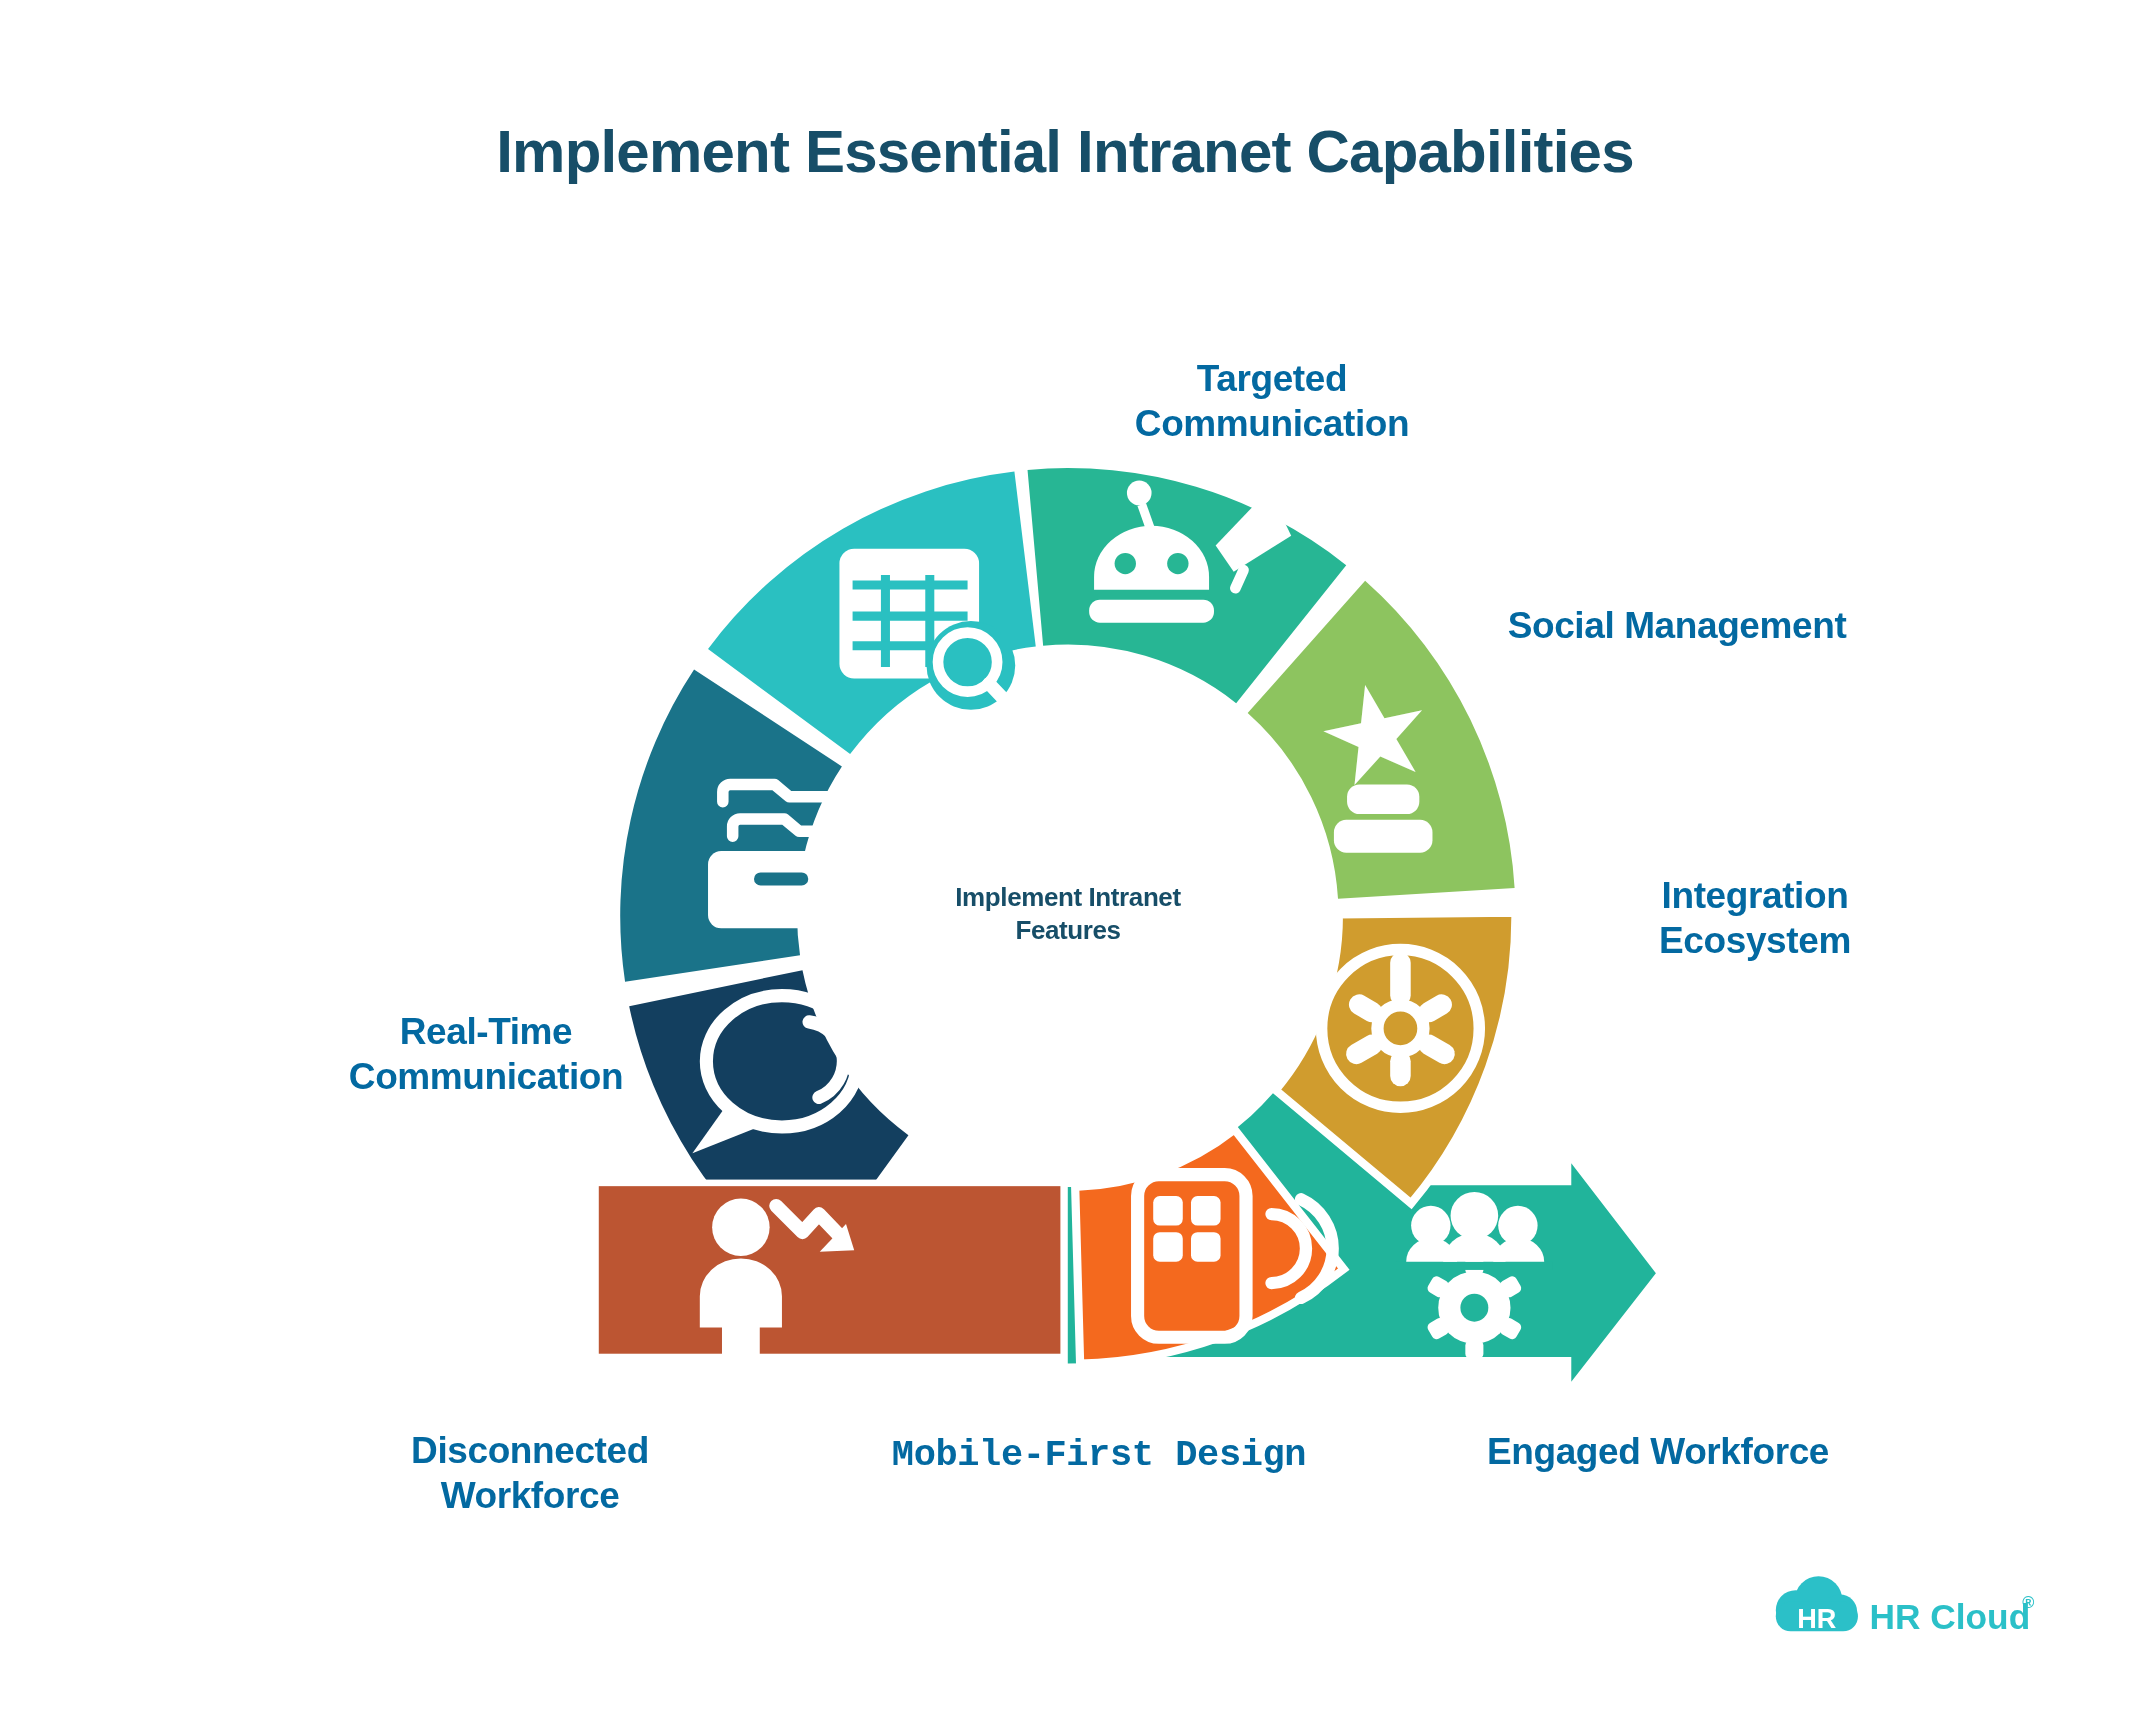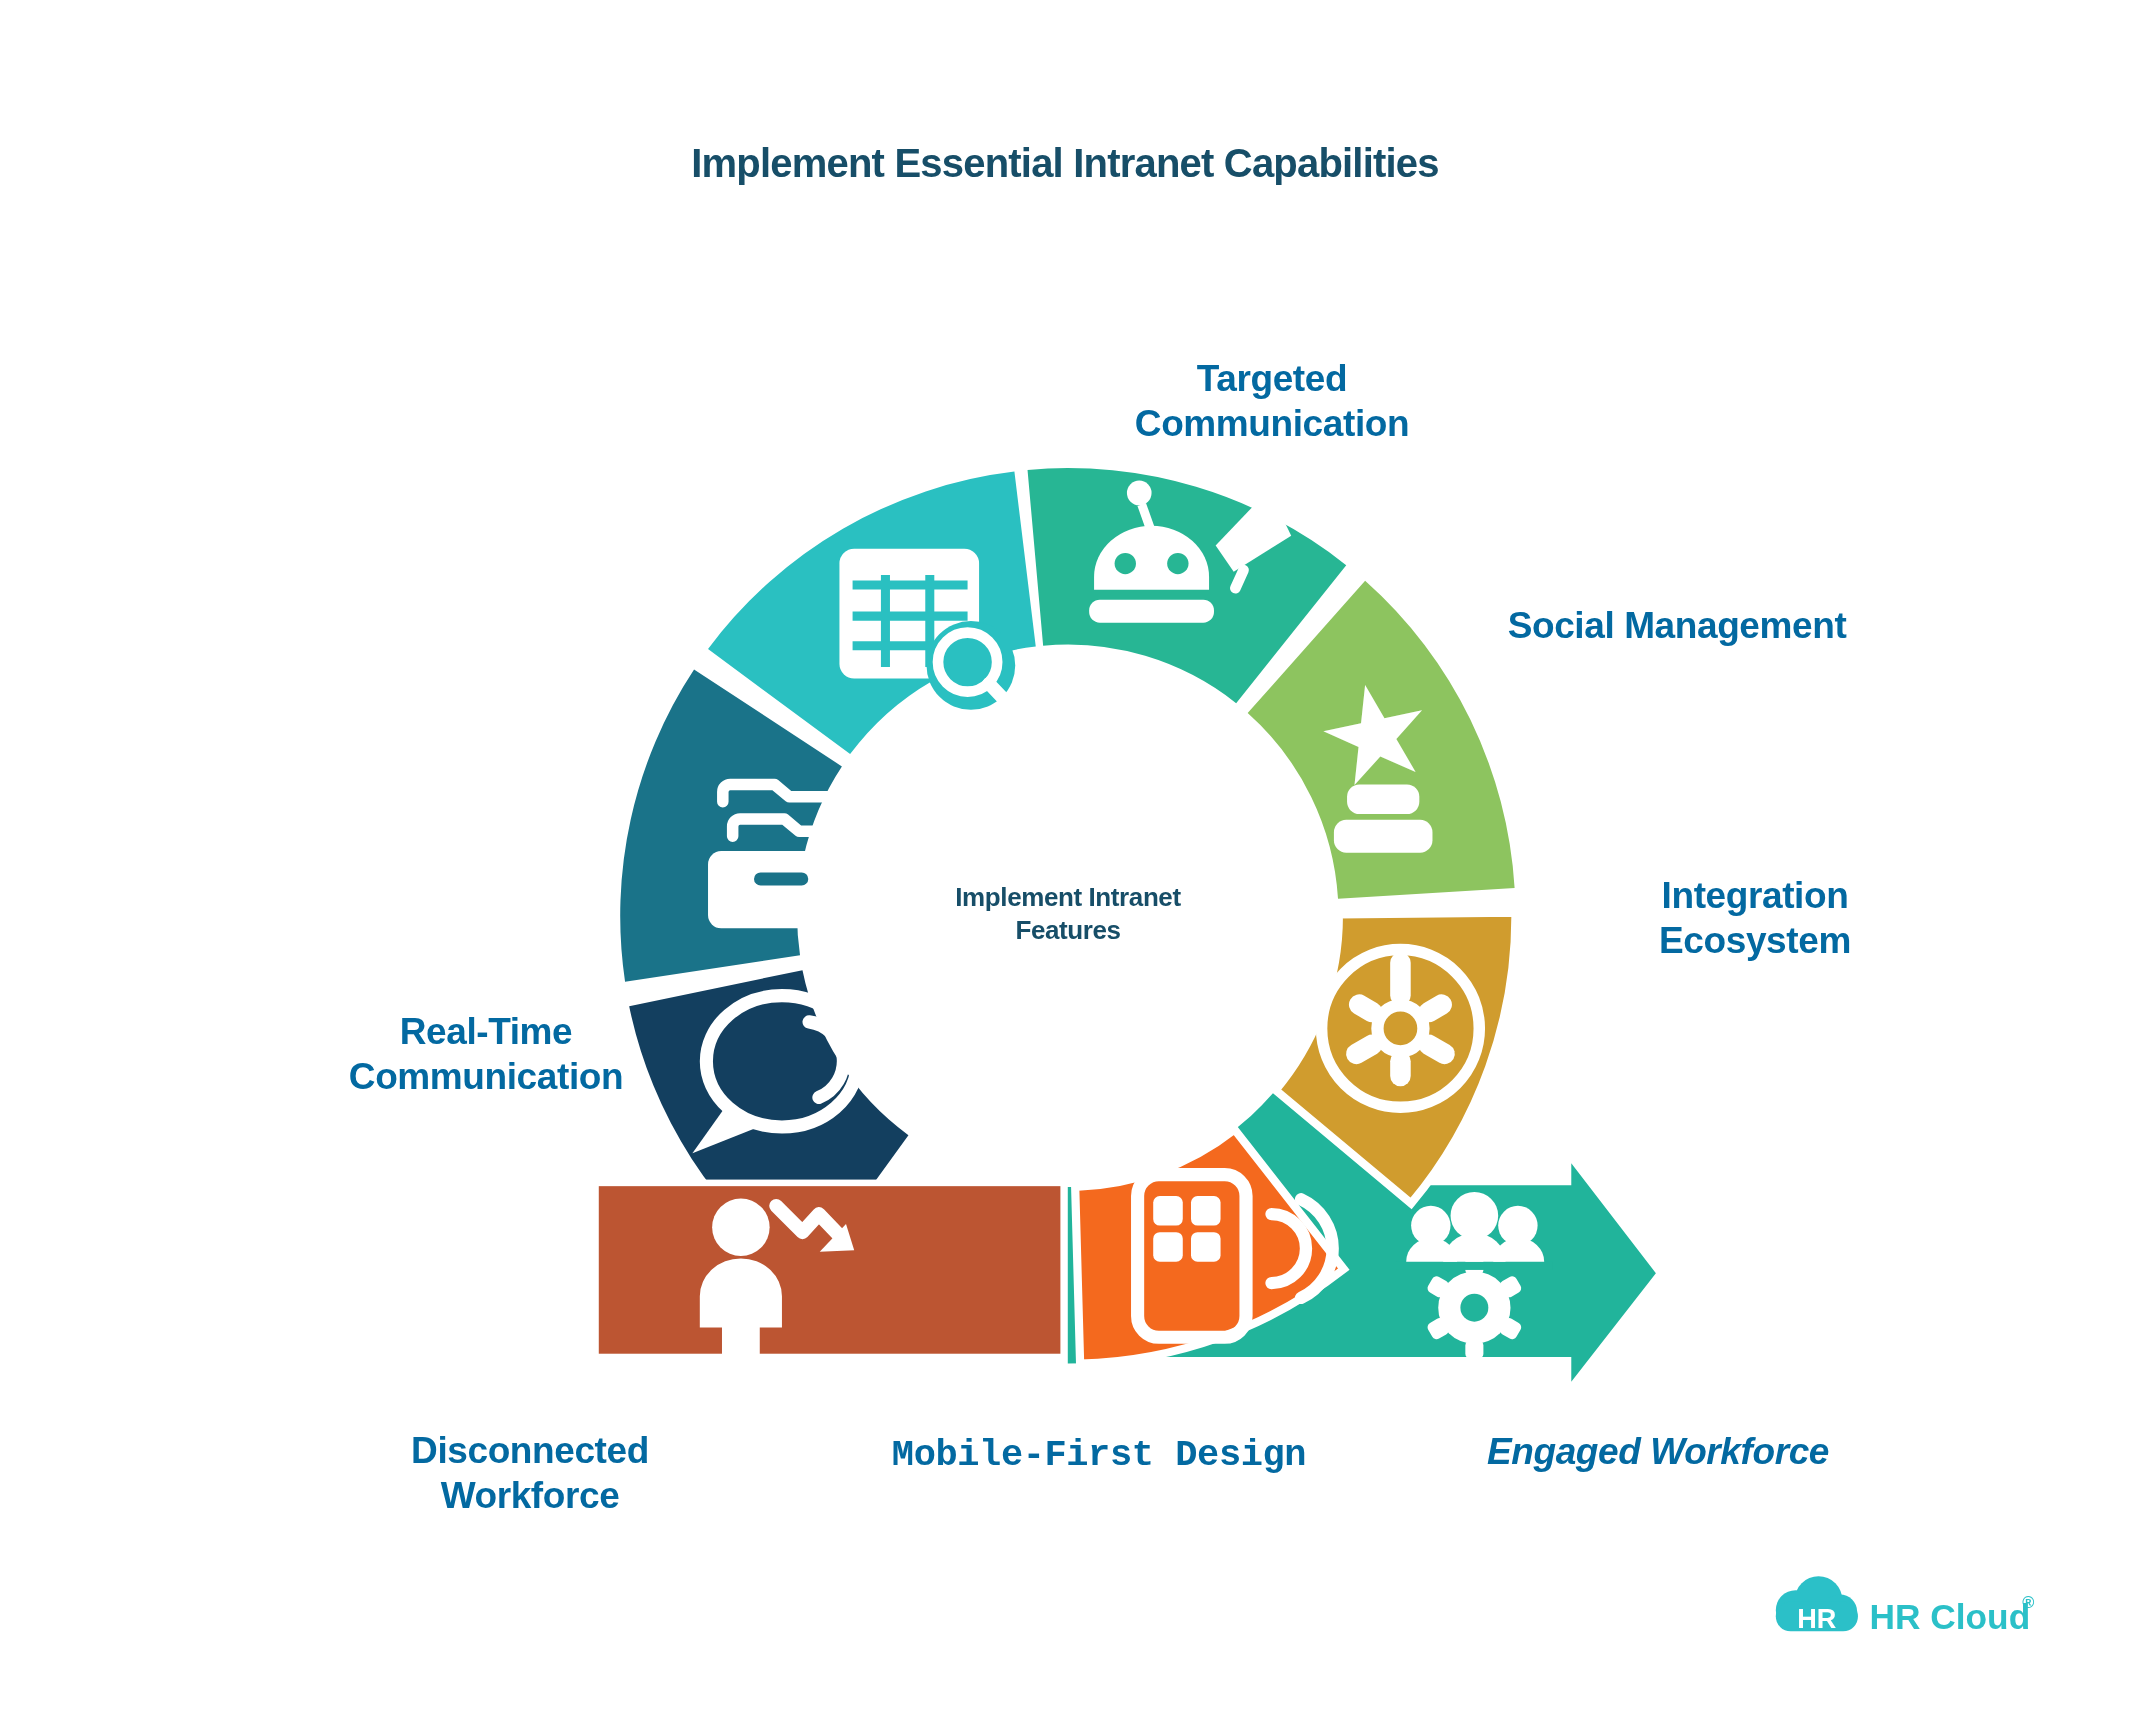--- a/index.html
+++ b/index.html
@@ -6,23 +6,22 @@
   body{font-family:"Liberation Sans", sans-serif;}
   .canvas{position:relative;width:2129px;height:1730px;background:#ffffff;overflow:hidden;}
   .layer{position:absolute;left:0;top:0;width:2129px;height:1730px;}
   .label{
     position:absolute;transform:translate(-50%,-50%);
     color:#0369a1;font-weight:bold;font-size:37px;line-height:1.22;
     text-align:center;white-space:pre-line;letter-spacing:-0.4px;
   }
   .title{
     position:absolute;transform:translate(-50%,-50%);
-    color:#174e68;font-weight:bold;font-size:40px;letter-spacing:-0.8px;
+    color:#174e68;font-weight:bold;font-size:60px;letter-spacing:-0.8px;
     white-space:nowrap;
-    margin-top:12px;
   }
   .center-label{
     position:absolute;transform:translate(-50%,-50%);
     color:#174e68;font-weight:bold;font-size:26px;line-height:1.25;
     text-align:center;white-space:pre-line;letter-spacing:-0.4px;
   }
 </style>
 </head>
 <body>
 
@@ -167,15 +166,15 @@
 
 
   <div class="label" style="left:486px;top:1054px;">Real-Time
 Communication</div>
 
   <div class="label" style="left:530px;top:1473px;">Disconnected
 Workforce</div>
 
   <div class="label" style="left:1099px;top:1456px;font-family:Liberation Mono, monospace;">Mobile-First Design</div>
 
-  <div class="label" style="left:1658px;top:1452px;font-style:italic;">Engaged Workforce</div>
+  <div class="label" style="left:1658px;top:1452px;">Engaged Workforce</div>
 </div>
 
 
 </body></html>

